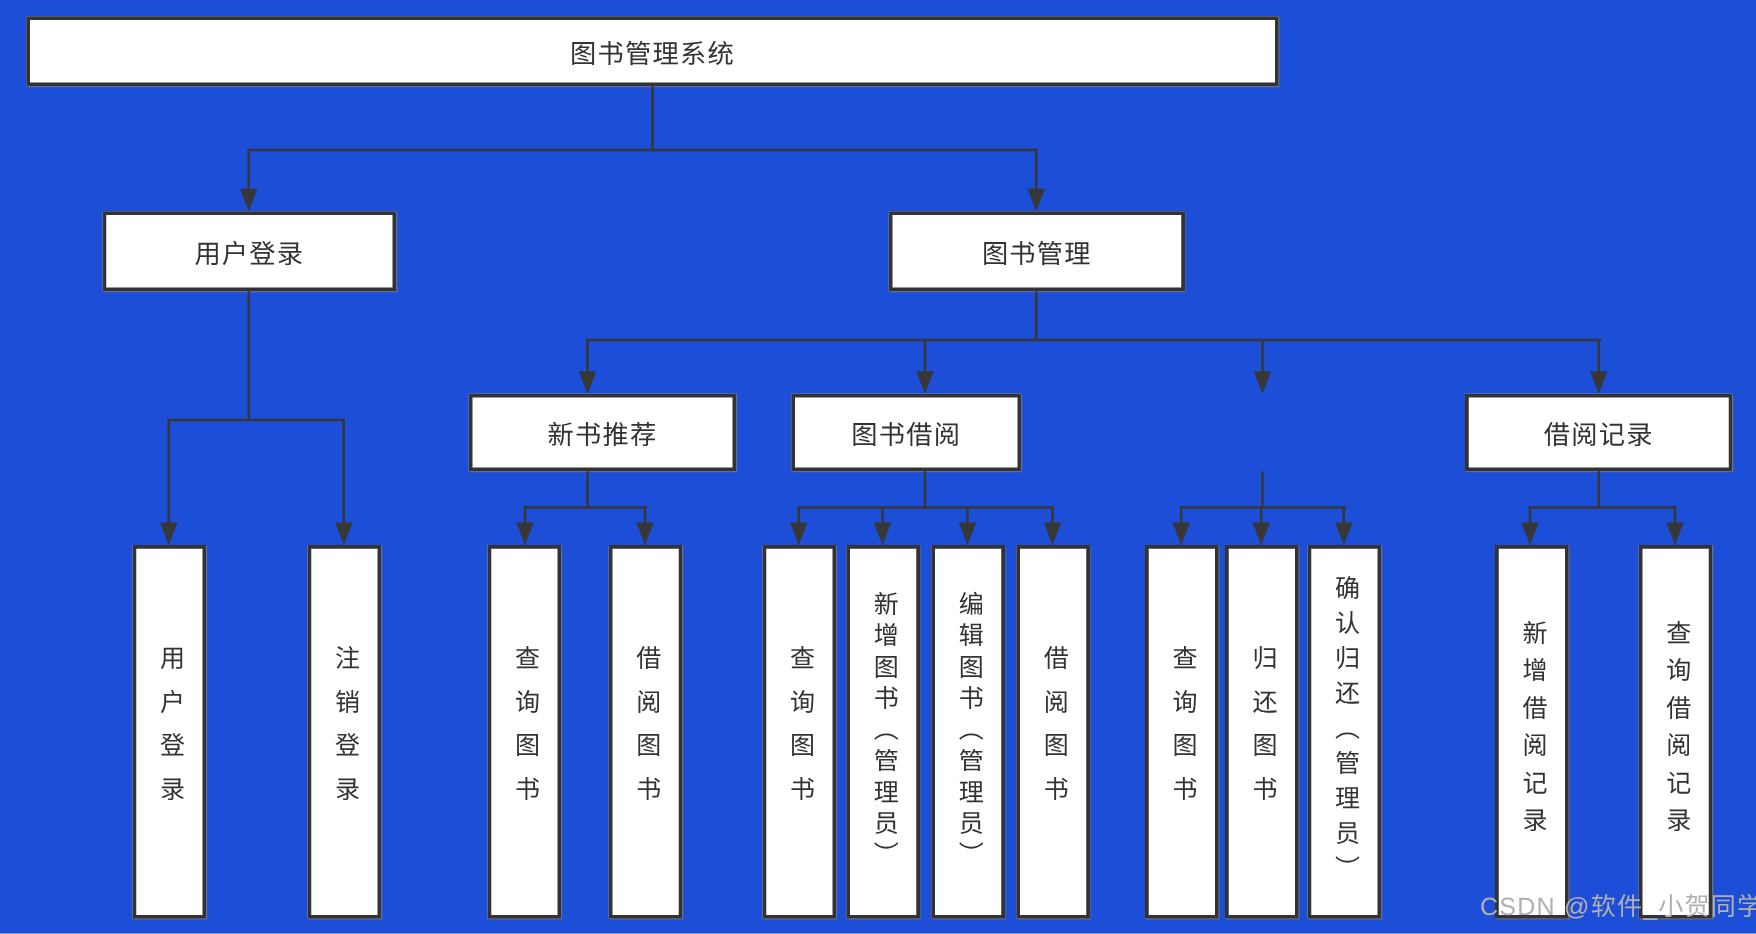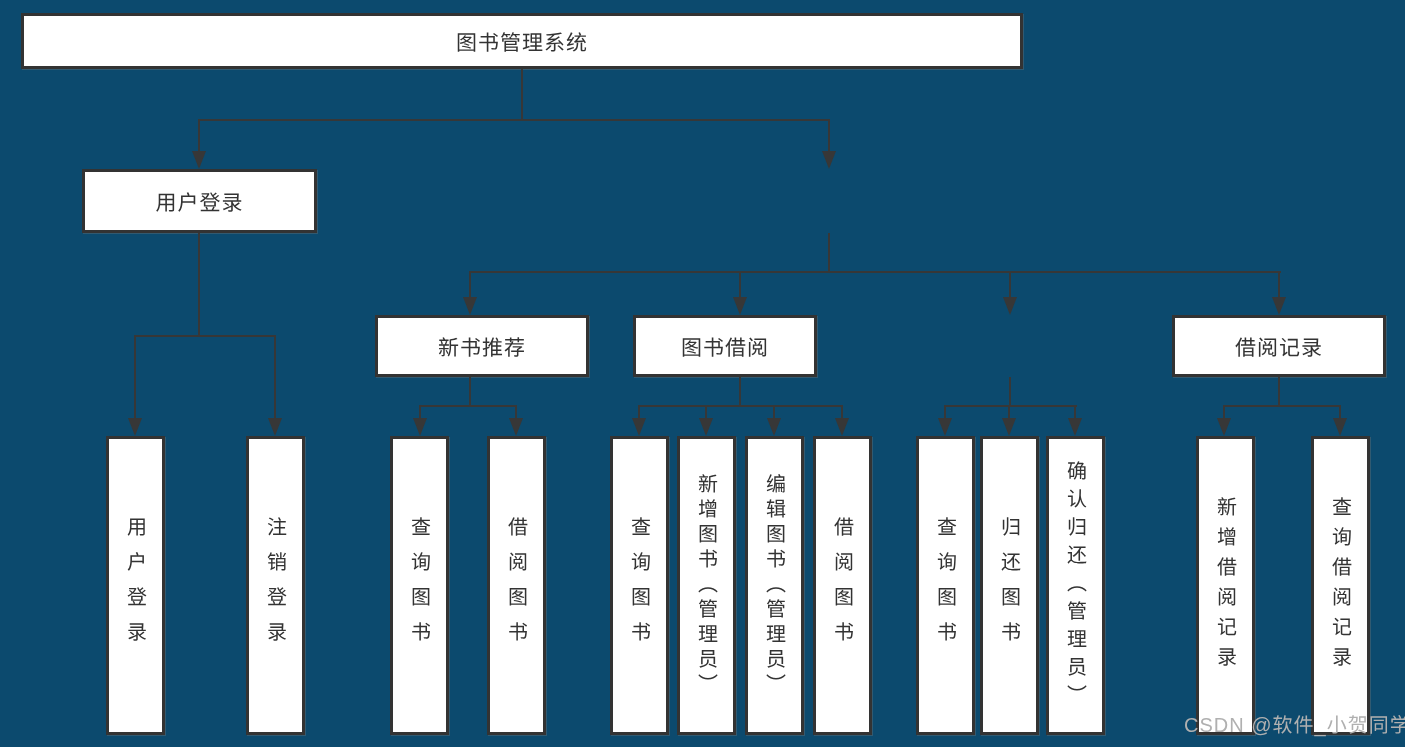--- a/index.html
+++ b/index.html
@@ -1,19 +1,19 @@
 <!DOCTYPE html>
 <html lang="zh-CN"><head>
 <meta charset="utf-8">
 <style>
   html,body { margin:0; padding:0; background:#ffffff; }
   #canvas {
     position:relative;
     width:1405px; height:747px;
-    background:#0c4a6e;
+    background:#1d4ed8;
     font-family:"Liberation Sans", sans-serif;
     color:#333333;
     overflow:hidden;
   }
   .box {
     position:absolute;
     box-sizing:border-box;
     background:#ffffff;
     border:3px solid #333333;
     display:flex; align-items:center; justify-content:center;
@@ -62,20 +62,23 @@
 
   <div class="vline" style="left:521px; top:69px;  height:52px;"></div>
   <div class="hline" style="left:198px; top:119px; width:632px;"></div>
   <div class="vline" style="left:198px; top:119px; height:34px;"></div>
   <div class="arrow" style="left:192px; top:151px;"></div>
   <div class="vline" style="left:828px; top:119px; height:34px;"></div>
   <div class="arrow" style="left:822px; top:151px;"></div>
 
   <div class="box" style="left:82px; top:169px; width:235px; height:64px;">
     <span>用户登录</span>
+  </div>
+  <div class="box" style="left:711px; top:169px; width:237px; height:64px;">
+    <span>图书管理</span>
   </div>
 
   <div class="vline" style="left:198px; top:233px; height:104px;"></div>
   <div class="hline" style="left:134px; top:335px; width:142px;"></div>
   <div class="vline" style="left:134px; top:335px; height:86px;"></div>
   <div class="arrow" style="left:128px; top:418px;"></div>
   <div class="vline" style="left:274px; top:335px; height:86px;"></div>
   <div class="arrow" style="left:268px; top:418px;"></div>
 
   <div class="vline" style="left:828px; top:233px; height:40px;"></div>

